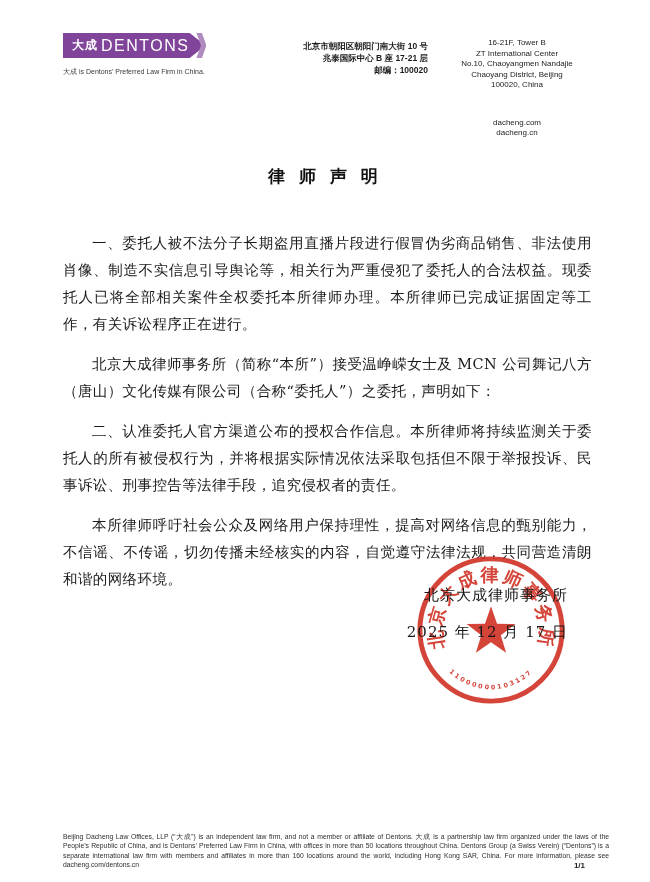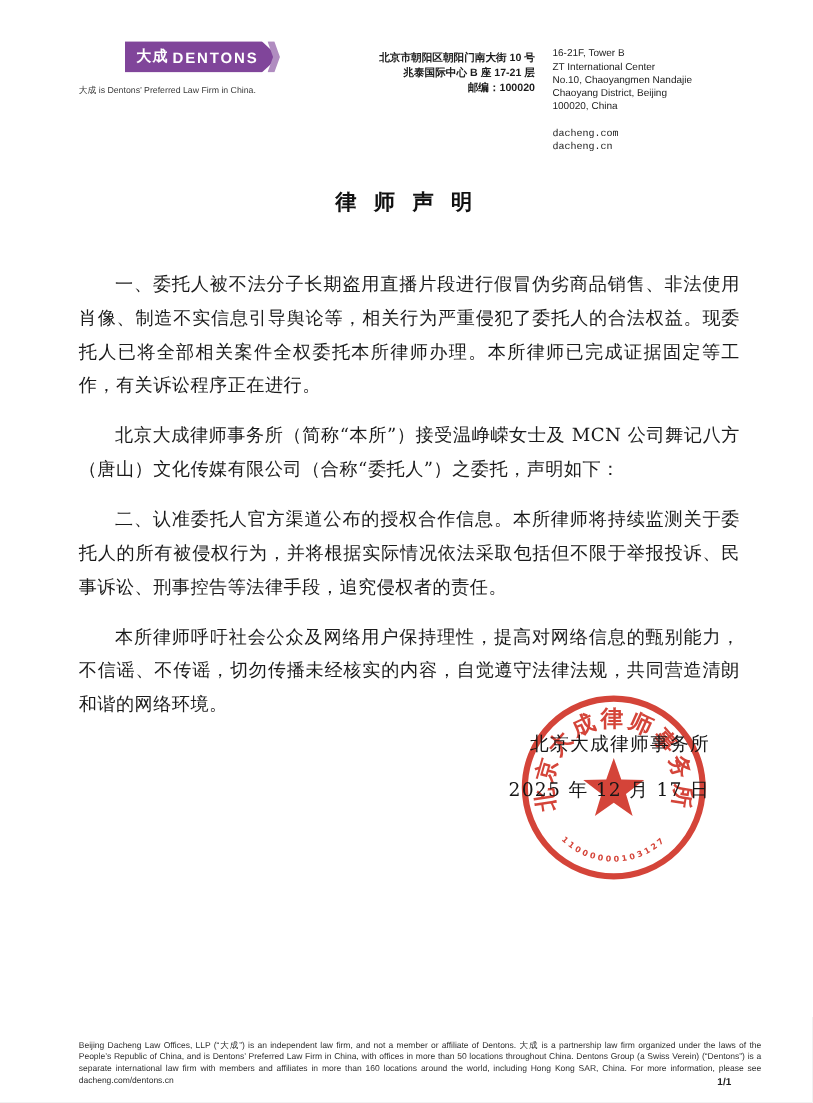--- a/index.html
+++ b/index.html
@@ -26,24 +26,23 @@
     position: relative;
     display: inline-flex;
     align-items: center;
     gap: 3px;
     height: 25px;
     padding: 0 16px 0 9px;
     background: #80459a;
     clip-path: polygon(0 0, 89% 0, 100% 50%, 89% 100%, 0 100%);
     color: #ffffff;
     font-family: "Liberation Sans", sans-serif;
-    margin-left: 37px;
   }
   .logo-zh { font-size: 12px; font-weight: 700; letter-spacing: 1px; }
-  .logo-en { font-size: 12px; font-weight: 700; letter-spacing: 1.5px; }
+  .logo-en { font-size: 16px; font-weight: 400; letter-spacing: 1.5px; }
   .logo-chevron {
     display: inline-block;
     width: 10px; height: 25px;
     margin-left: -9px;
     background: #b08cc0;
     clip-path: polygon(0 0, 55% 0, 100% 50%, 55% 100%, 0 100%, 45% 50%);
     vertical-align: top;
   }
   .tagline {
     margin-top: 9px;
@@ -59,27 +58,27 @@
     font-family: "Liberation Sans", sans-serif;
     font-size: 8.5px;
     font-weight: 700;
     line-height: 12px;
     color: #1c1c1c;
     padding-right: 14px;
   }
   .addr-en {
     width: 150px;
     margin-top: 5px;
-    text-align: left;
+    text-align: center;
     font-family: "Liberation Sans", sans-serif;
     font-size: 8px;
     line-height: 10.5px;
     color: #222222;
   }
-  .websites { margin-top: 12px; font-family: Liberation Mono, monospace; }
+  .websites { margin-top: 27px; }
 
   
   .doc-title {
     margin-top: 26px;
     text-align: center;
     font-size: 17px;
     font-weight: 700;
     letter-spacing: 4px;
     color: #111111;
   }

